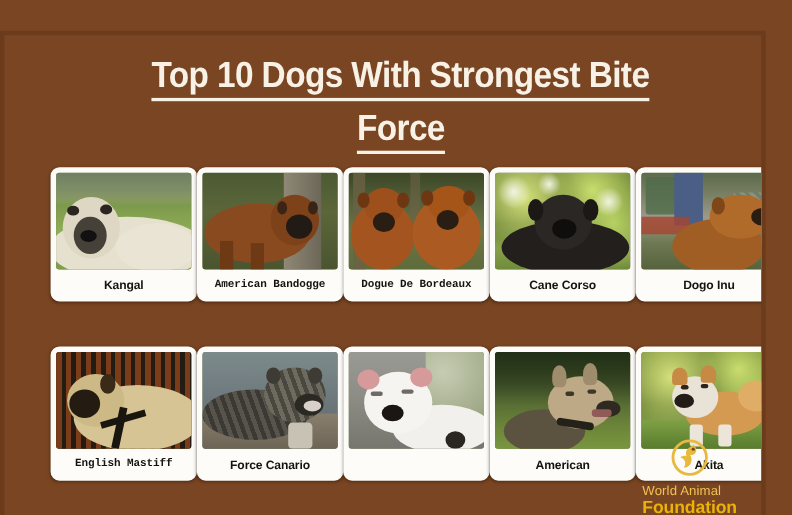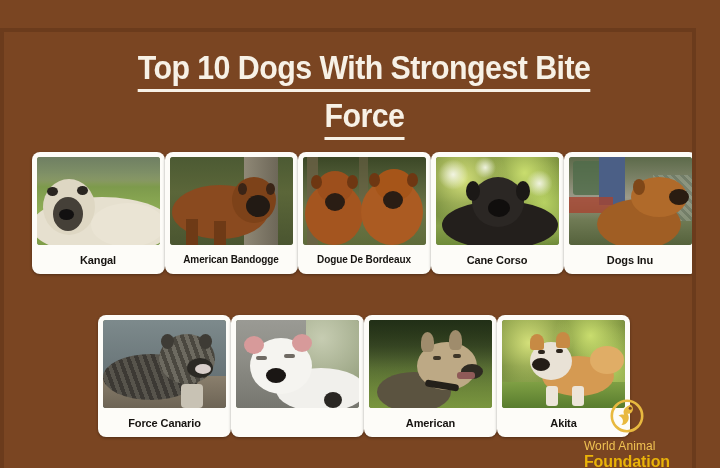--- a/index.html
+++ b/index.html
@@ -49,21 +49,21 @@
     white-space: nowrap;
   }
   #title-line-2 { margin-top: 4px; }
 
   
   .card-row {
     position: absolute;
     left: 13px;
     width: 694px;
     display: flex;
-    justify-content: center;
+    justify-content: flex-end;
   }
   #row-1 { top: 120px; }
   #row-2 { top: 283px; }
 
   .dog-card {
     width: 133px;
     height: 122px;
     background: #fdfcf8;
     border-radius: 8px;
     box-shadow: 0 1px 3px rgba(0,0,0,0.35);
@@ -93,21 +93,21 @@
     color: #161310;
     font-family: "Liberation Sans", sans-serif;
     font-weight: bold;
     font-size: 11px;
     letter-spacing: -0.1px;
     text-align: center;
     line-height: 12px;
     white-space: nowrap;
     width: 100%;
   }
-  .dog-label.small { font-size: 10px; }
+  .dog-label.small { font-size: 10px; font-family: Liberation Mono, monospace; }
 
   
   .bg-layer, .dog-shape, .dog-part {
     position: absolute;
   }
   .bg-layer { left: 0; top: 0; width: 100%; height: 100%; }
 
   
   .scene-field {
     background:
@@ -288,27 +288,39 @@
         <div class="bg-layer scene-event"></div>
         <div class="dog-part" style="left:4px;top:4px;width:36px;height:34px;background:#4f6c4a;opacity:.8;border-radius:3px;"></div>
         <div class="dog-part" style="left:30px;top:0;width:26px;height:48px;background:#4b5f86;"></div>
         <div class="dog-part" style="left:0;top:40px;width:44px;height:16px;background:#a6442f;opacity:.8;"></div>
         <div class="dog-part" style="left:84px;top:18px;width:39px;height:46px;background:repeating-linear-gradient(45deg,#8f9a86 0 3px,#6f7c6a 3px 6px);opacity:.7;"></div>
         <div class="dog-part blob soft" style="left:28px;top:42px;width:84px;height:50px;background:#a05e24;"></div>
         <div class="dog-part blob soft" style="left:62px;top:20px;width:56px;height:40px;background:#b06a2a;"></div>
         <div class="dog-part blob" style="left:100px;top:32px;width:20px;height:16px;background:#2a1c11;"></div>
         <div class="dog-part blob" style="left:64px;top:22px;width:12px;height:16px;background:#7f4718;"></div>
       </div>
-      <div class="dog-label">Dogs Inu</div>
+      <div class="dog-label">Dogo Inu</div>
     </div>
 
   </div>
 
   <div class="card-row" id="row-2">
 
+    <div class="dog-card">
+      <div class="dog-photo">
+        <div class="bg-layer scene-fence"></div>
+        <div class="dog-part blob soft" style="left:16px;top:30px;width:116px;height:60px;background:#d6c494;"></div>
+        <div class="dog-part blob soft" style="left:10px;top:20px;width:52px;height:48px;background:#cdb985;"></div>
+        <div class="dog-part blob" style="left:12px;top:34px;width:28px;height:26px;background:#241b12;"></div>
+        <div class="dog-part blob" style="left:40px;top:20px;width:14px;height:18px;background:#3a2a18;"></div>
+        <div class="dog-part" style="left:54px;top:50px;width:7px;height:38px;background:#19150f;transform:rotate(12deg);"></div>
+        <div class="dog-part" style="left:40px;top:58px;width:42px;height:6px;background:#19150f;transform:rotate(-16deg);"></div>
+      </div>
+      <div class="dog-label small">English Mastiff</div>
+    </div>
 
     <div class="dog-card">
       <div class="dog-photo">
         <div class="bg-layer scene-indoor"></div>
         <div class="dog-part" style="left:0;top:56px;width:123px;height:32px;background:linear-gradient(to bottom,#8a7f6d,#6d6455);"></div>
         <div class="dog-part blob soft" style="left:0px;top:34px;width:96px;height:46px;
              background:repeating-linear-gradient(70deg,#57544c 0 4px,#3c3934 4px 8px);"></div>
         <div class="dog-part blob soft" style="left:56px;top:14px;width:56px;height:50px;
              background:repeating-linear-gradient(70deg,#6d6a60 0 4px,#4a473f 4px 8px);"></div>
         <div class="dog-part blob" style="left:84px;top:38px;width:26px;height:20px;background:#2b2924;"></div>

